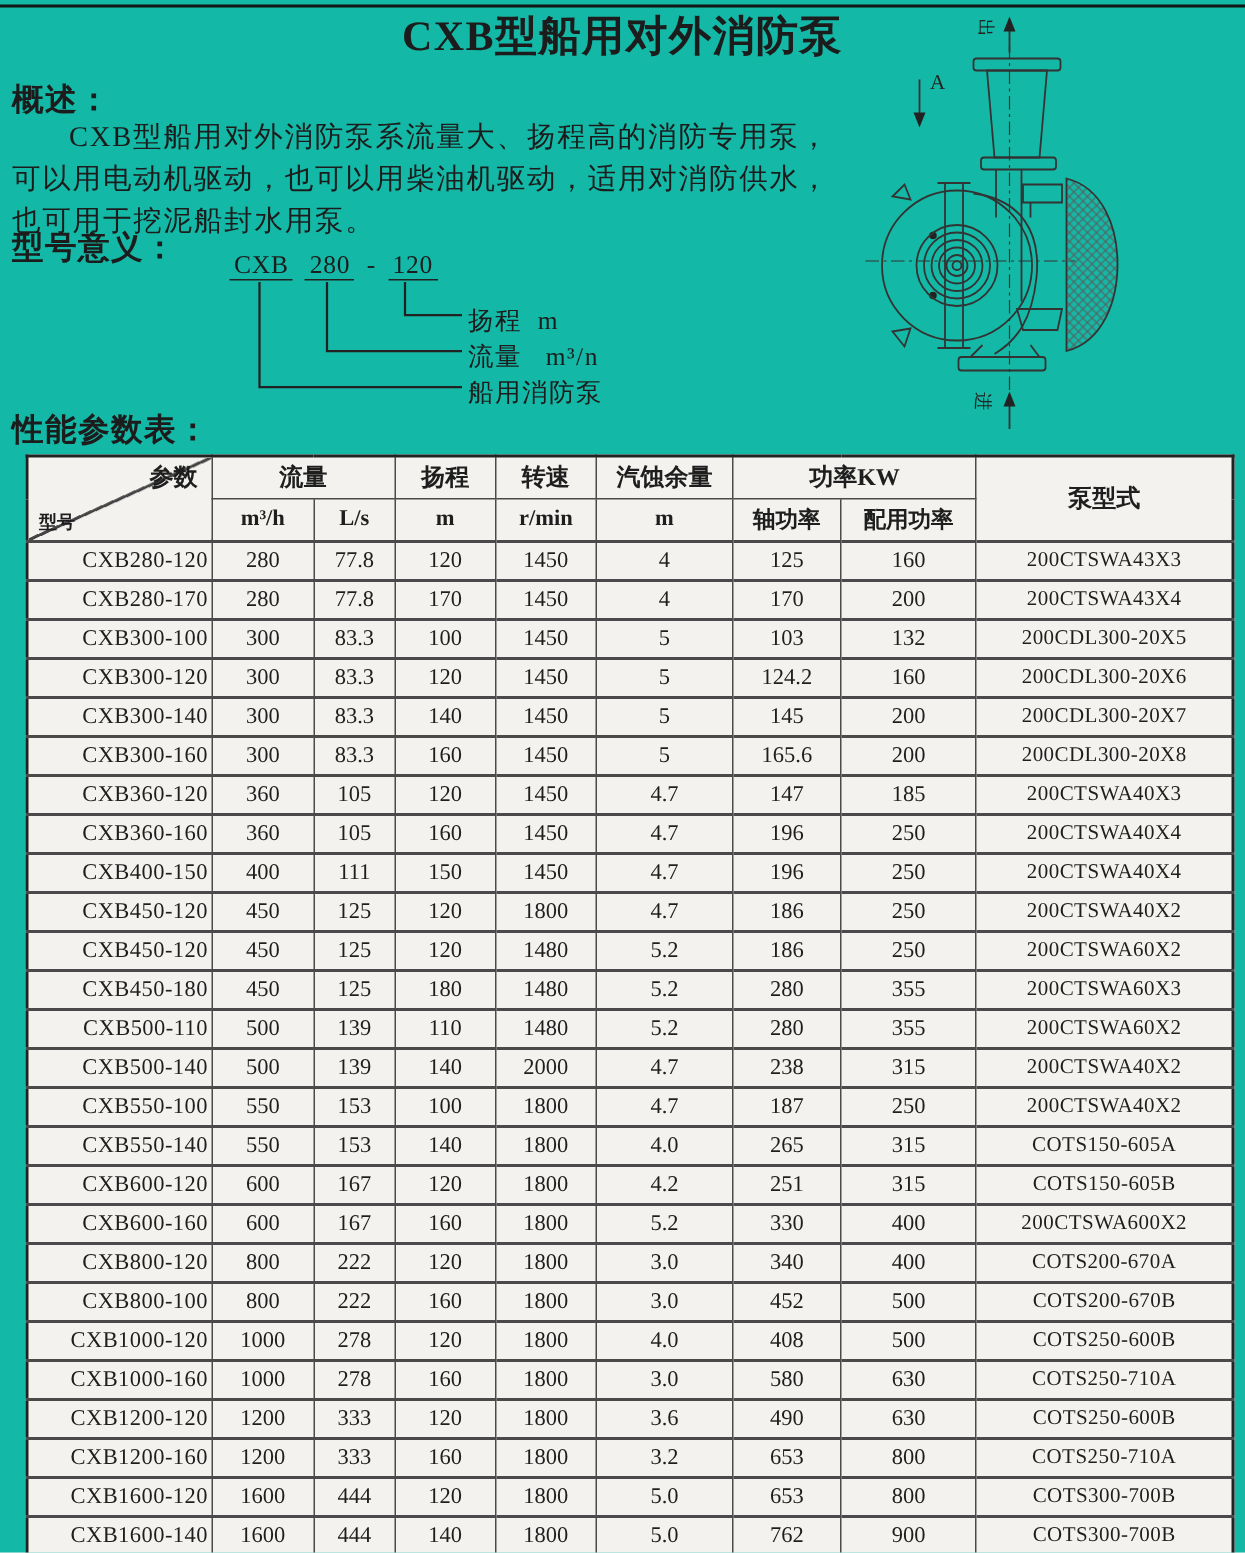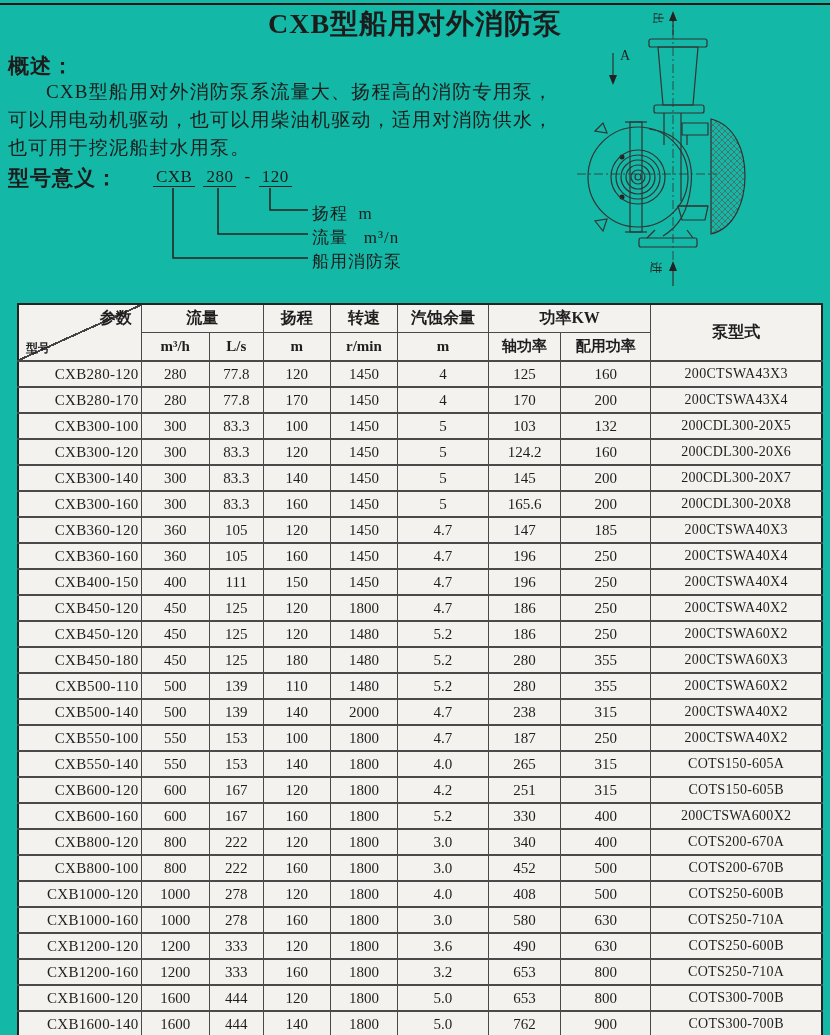--- a/index.html
+++ b/index.html
@@ -7,21 +7,21 @@
     position:relative;width:830px;height:1035px;
     background:#14b8a6;
     font-family:"Liberation Serif","DejaVu Serif",serif;
     color:#1c1c1c;overflow:hidden;
   }
   .top-rule{position:absolute;left:0;top:3px;width:830px;height:2px;background:#151515;}
   .title{position:absolute;left:0;top:5px;width:830px;margin:0;text-align:center;
          font-size:28px;font-weight:bold;letter-spacing:1px;}
   .sec-heading{position:absolute;left:8px;margin:0;font-size:21px;font-weight:bold;letter-spacing:1px;}
   .h-overview{top:52px;}
-  .h-model{top:164px;text-align:right;}
+  .h-model{top:151px;text-align:right;}
   .h-table{top:272px;}
   .overview-body{
     position:absolute;left:8px;top:78px;width:556px;margin:0;
     font-size:19px;line-height:28px;letter-spacing:1.2px;text-indent:2em;
   }
   
   .model-code{position:absolute;left:153px;top:167px;font-size:17px;letter-spacing:0.5px;}
   .model-code .part{border-bottom:1.5px solid #222;padding:0 3px;margin-right:8px;}
   .model-code .dash{margin-right:8px;}
   .model-lines{position:absolute;left:130px;top:187px;}
@@ -145,20 +145,21 @@
 
         <line x1="98" y1="281" x2="98" y2="262"></line>
         <polygon points="98,256 94,266 102,266" fill="#222" stroke="none"></polygon>
       </g>
     </svg>
   </div>
   <span class="fig-label rot lbl-out">出</span>
   <span class="fig-label rot lbl-in">进</span>
   <span class="fig-label lbl-a">A</span>
 
+  <h2 class="sec-heading h-table">性能参数表：</h2>
 
   <table class="perf-table">
     <colgroup>
       <col style="width:123px">
         <col style="width:68px">
         <col style="width:54px">
       <col style="width:67px">
         <col style="width:67px">
         <col style="width:91px">
       <col style="width:72px">

